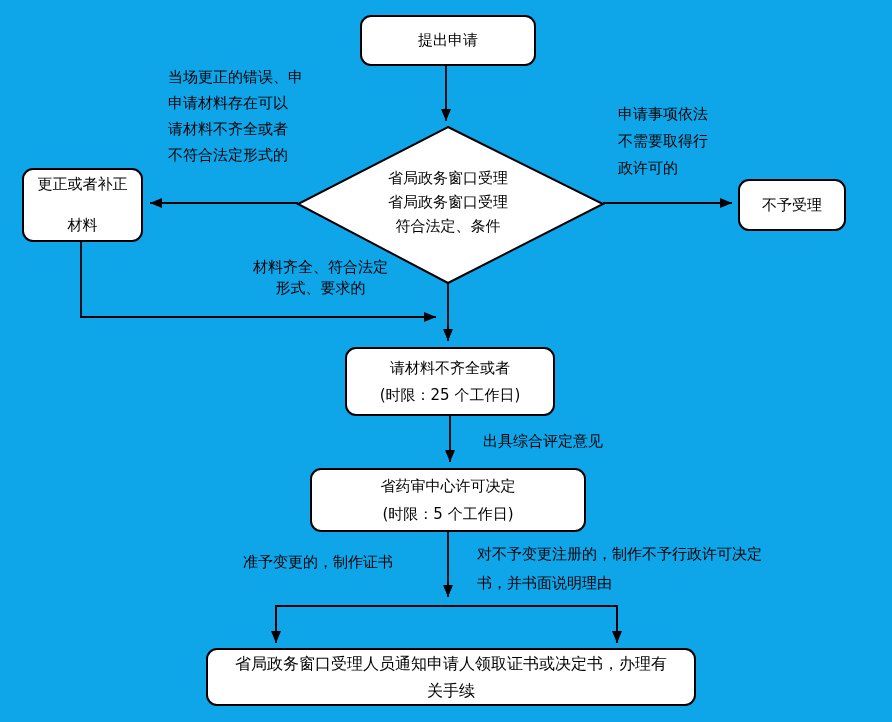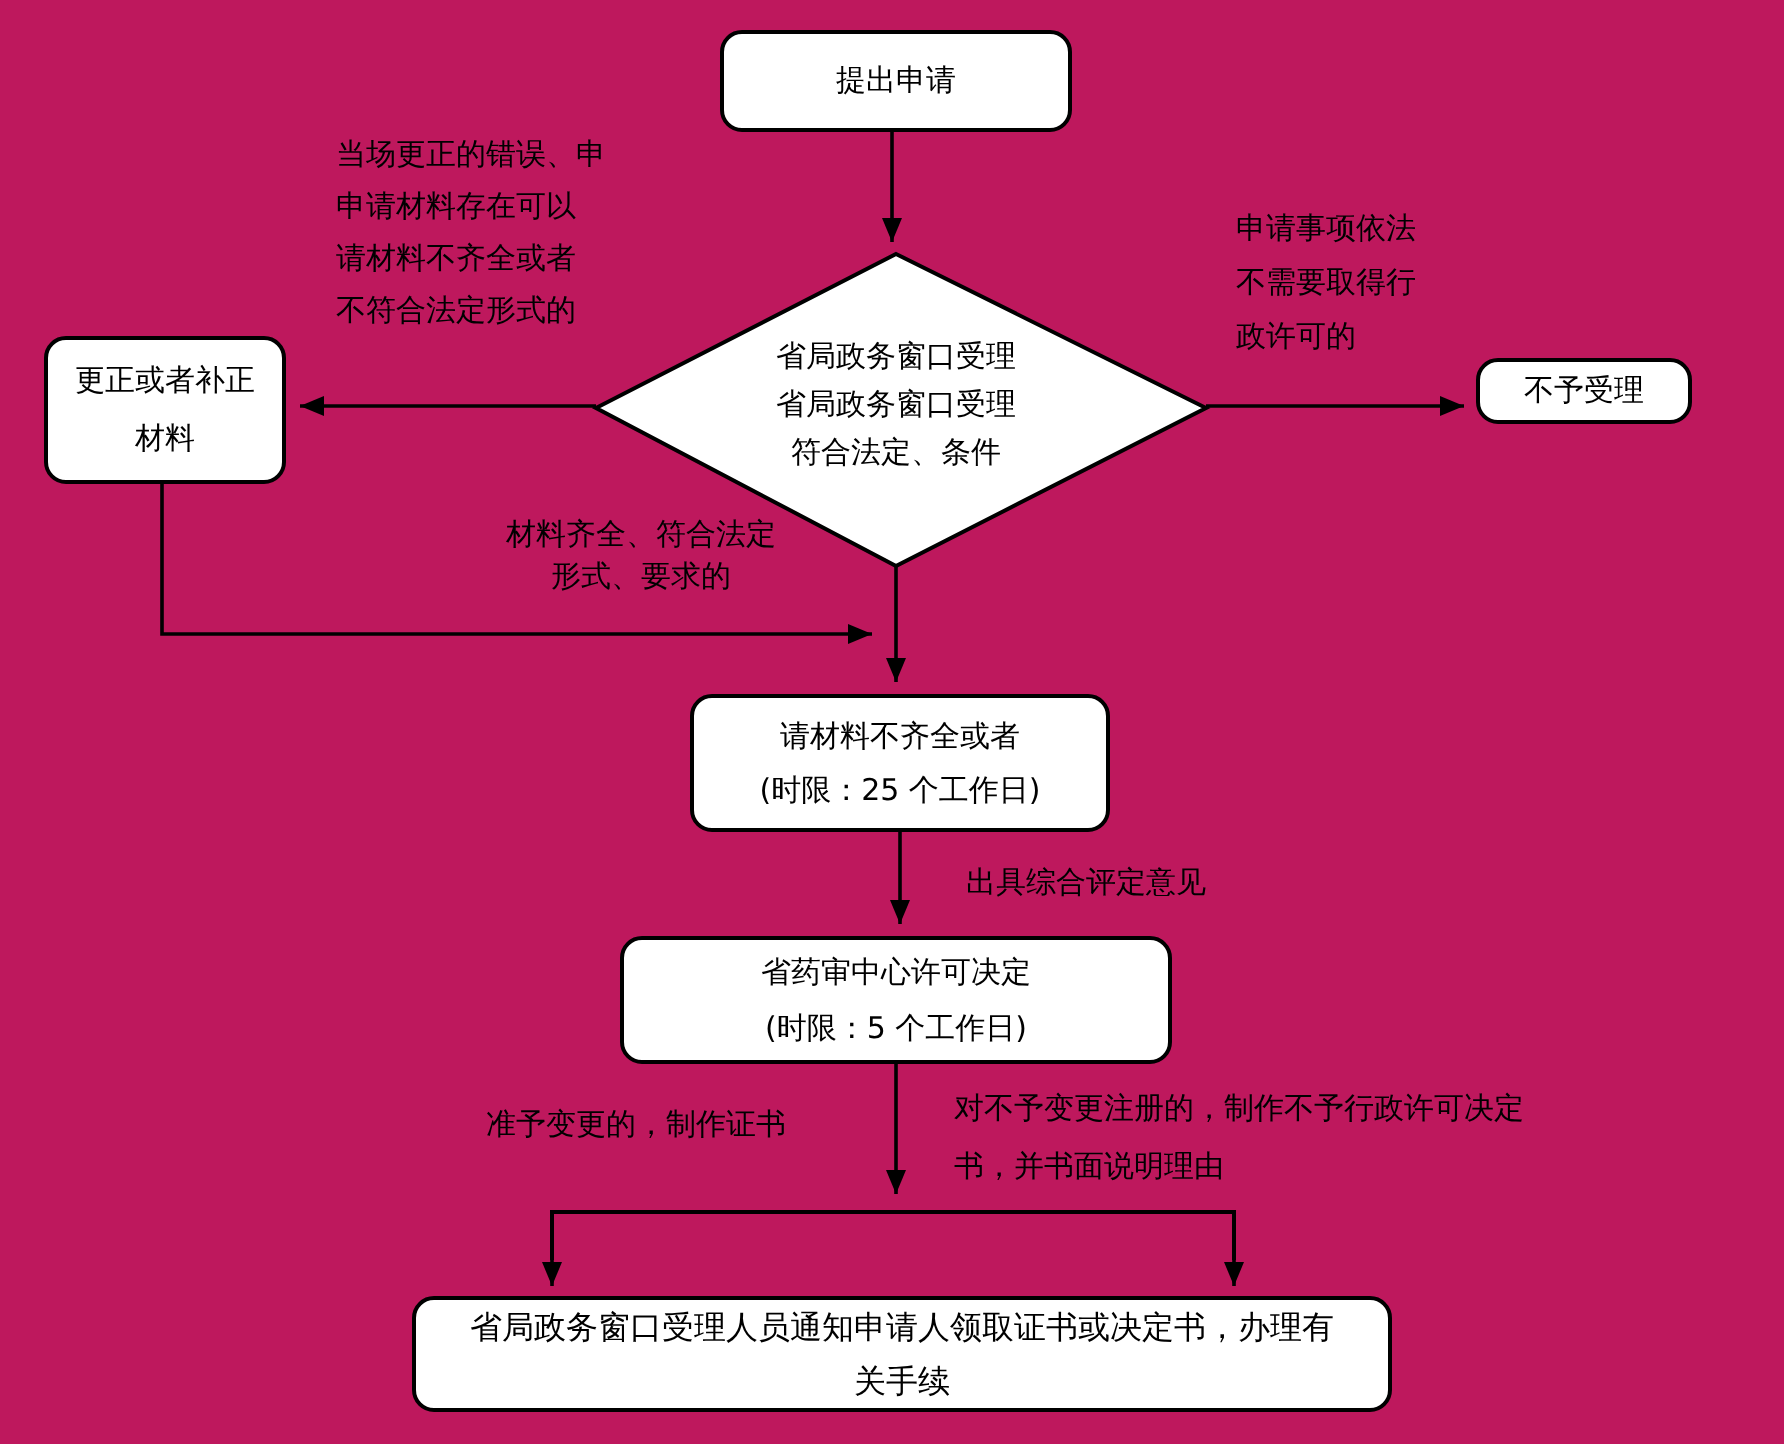--- a/index.html
+++ b/index.html
@@ -5,21 +5,21 @@
   html, body {
     margin: 0;
     padding: 0;
     background: #ffffff;
     font-family: "DejaVu Sans", "Liberation Sans", sans-serif;
   }
   .canvas {
     position: relative;
     width: 892px;
     height: 722px;
-    background: #be185d;
+    background: #0ea5e9;
     color: #000000;
     font-size: 15px;
     overflow: hidden;
   }
   svg.connectors {
     position: absolute;
     left: 0; top: 0;
     width: 892px; height: 722px;
   }
   .node {
@@ -30,22 +30,22 @@
     border-radius: 11px;
     display: flex;
     flex-direction: column;
     align-items: center;
     justify-content: center;
     text-align: center;
     line-height: 27px;
     z-index: 2;
   }
   .node-start   { left: 360px; top: 15px;  width: 176px; height: 51px; }
-  .node-correct { left: 22px;  top: 168px; width: 121px; height: 74px; line-height: 29px; }
-  .node-reject  { left: 738px; top: 179px; width: 108px; height: 33px; }
+  .node-correct { left: 22px;  top: 168px; width: 121px; height: 74px; line-height: 29px; justify-content: space-between; }
+  .node-reject  { left: 738px; top: 179px; width: 108px; height: 52px; }
   .node-review  { left: 345px; top: 347px; width: 210px; height: 69px; }
   .node-decide  { left: 310px; top: 468px; width: 276px; height: 64px; line-height: 28px; }
   .node-notify  { left: 206px; top: 648px; width: 490px; height: 58px; font-size: 16px; padding: 0 21px; }
   .diamond-text {
     position: absolute;
     left: 328px; top: 166px; width: 240px;
     text-align: center;
     line-height: 24px;
     z-index: 2;
   }

